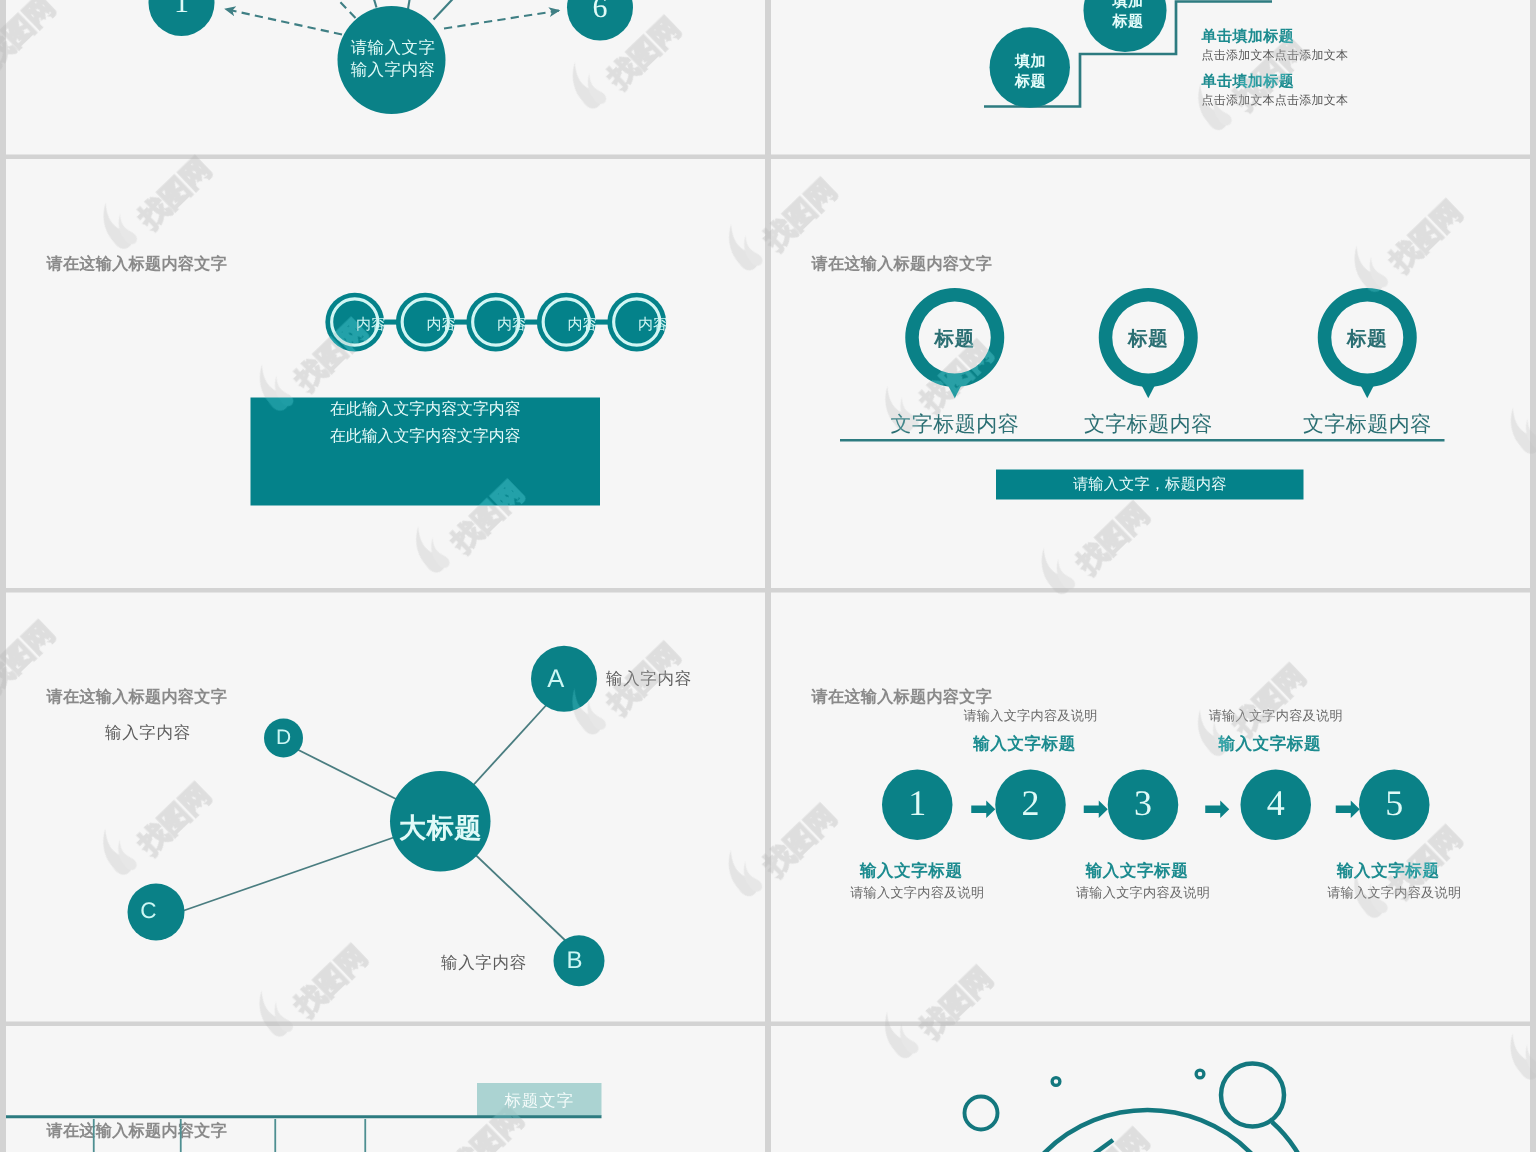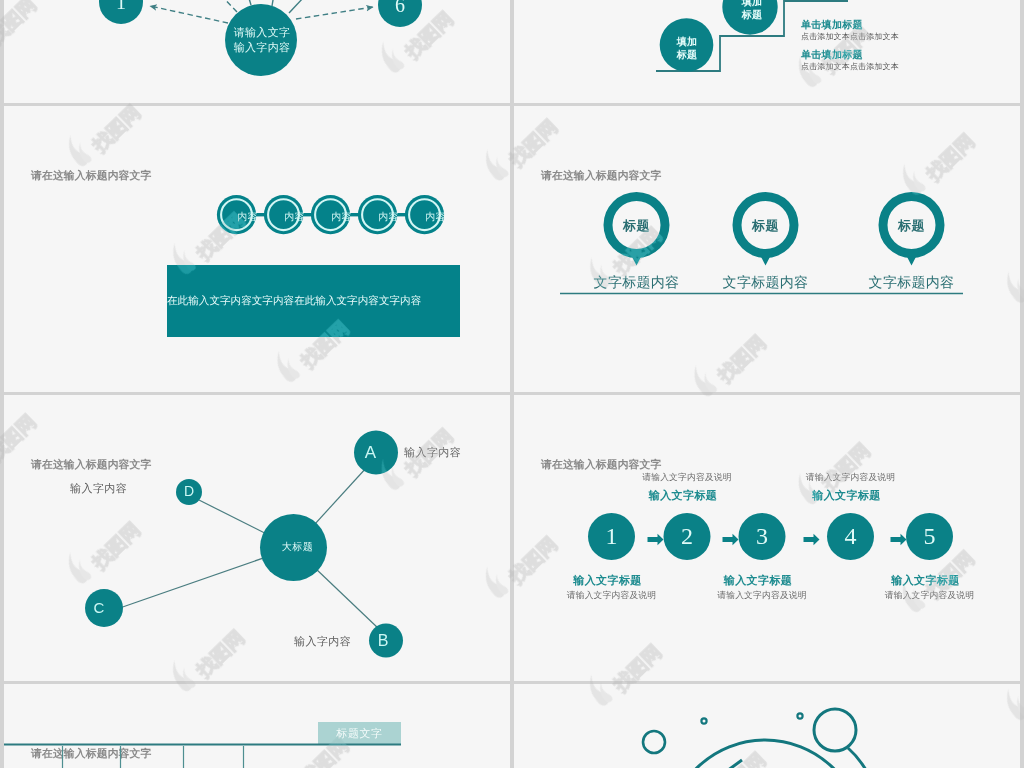--- a/index.html
+++ b/index.html
@@ -25,35 +25,35 @@
       white-space:nowrap;line-height:11px;}
   .sb-desc{font-size:8px;color:#555;letter-spacing:.15px;white-space:nowrap;
       line-height:10px;margin-top:2px;}
   
   .chain-lbl{position:absolute;width:36px;text-align:right;font-size:10px;
       color:#d2f6f4;line-height:14px;letter-spacing:.1px;}
   .pic-box{position:absolute;left:67px;top:159px;width:92px;height:72px;
       border:1.4px solid #2e7d80;background:#f8fcfb;box-sizing:border-box;
       display:flex;align-items:center;justify-content:center;
       font-size:28.5px;color:#2e7d80;letter-spacing:0px;font-family:"Liberation Serif",serif;}
-  .teal-panel{position:absolute;left:163px;top:159px;width:293px;height:72px;
-      background:#04828a;box-sizing:border-box;display:flex;flex-direction:row;
+  .teal-panel{position:absolute;left:163px;top:159px;width:233px;height:72px;
+      background:#04828a;box-sizing:border-box;display:flex;flex-direction:column;
       align-items:center;color:#e8fbfa;font-size:10.6px;
       line-height:17.5px;letter-spacing:0px;}
   
   .pin-lbl{position:absolute;width:49px;text-align:center;font-size:13px;
       color:#2b6f73;font-weight:bold;letter-spacing:.5px;}
   .pin-cap{position:absolute;width:101px;text-align:center;font-size:14px;
       color:#2b6f73;letter-spacing:.3px;}
   .pin-banner{position:absolute;left:150px;top:207px;width:205px;height:20px;
       background:#04828a;color:#eafcfb;font-size:10.2px;letter-spacing:.05px;
       display:flex;align-items:center;justify-content:center;}
   
-  .nm-center{position:absolute;left:262px;top:145px;width:63px;text-align:center;
-      font-size:10px;color:#e0faf8;font-weight:normal;letter-spacing:.5px;}
+  .nm-center{position:absolute;left:262px;top:145px;width:63px;
+      font-size:18px;color:#e0faf8;font-weight:bold;letter-spacing:.5px;}
   .nm-letter{position:absolute;text-align:center;color:#ccf7f4;
       font-family:"Liberation Sans",sans-serif;line-height:16px;}
   .nm-cap{position:absolute;font-size:11px;color:#5d5d5d;letter-spacing:.45px;white-space:nowrap;}
   
   .st-num{position:absolute;width:40px;text-align:center;font-size:24px;color:#dffaf7;
       font-family:"Liberation Serif",serif;line-height:24px;}
   .st-title{position:absolute;width:140px;text-align:center;font-size:11px;font-weight:bold;
       color:#1c8b8f;letter-spacing:.4px;}
   .st-desc{position:absolute;width:140px;text-align:center;font-size:8.8px;
       color:#6a6a6a;letter-spacing:.15px;}
@@ -181,20 +181,21 @@
         <path d="M389.5 144 L397.5 159.5 L405.5 144 Z" fill="#0a8187"></path>
       </g>
       <line x1="46" y1="187.5" x2="449" y2="187.5" stroke="#2d7b80" stroke-width="1.6"></line>
     </svg>
     <div class="pin-lbl" style="left:98px;top:111px">标题</div>
     <div class="pin-lbl" style="left:227px;top:111px">标题</div>
     <div class="pin-lbl" style="left:373px;top:111px">标题</div>
     <div class="pin-cap" style="left:72px;top:168px">文字标题内容</div>
     <div class="pin-cap" style="left:201px;top:168px">文字标题内容</div>
     <div class="pin-cap" style="left:347px;top:168px">文字标题内容</div>
+    <div class="pin-banner">请输入文字，标题内容</div>
   </div>
 
   <div class="slide" style="left:4px;top:395px;width:506px;height:286px">
     <div class="slide-title" style="left:27px;top:18px">请在这输入标题内容文字</div>
     <svg width="506" height="286" viewBox="0 0 506 286">
       <g stroke="#4a7d80" stroke-width="1.2" fill="none">
         <line x1="289.5" y1="152.5" x2="363" y2="72"></line>
         <line x1="289.5" y1="152.5" x2="375" y2="234"></line>
         <line x1="289.5" y1="152.5" x2="110" y2="215"></line>
         <line x1="289.5" y1="152.5" x2="191" y2="103"></line>

